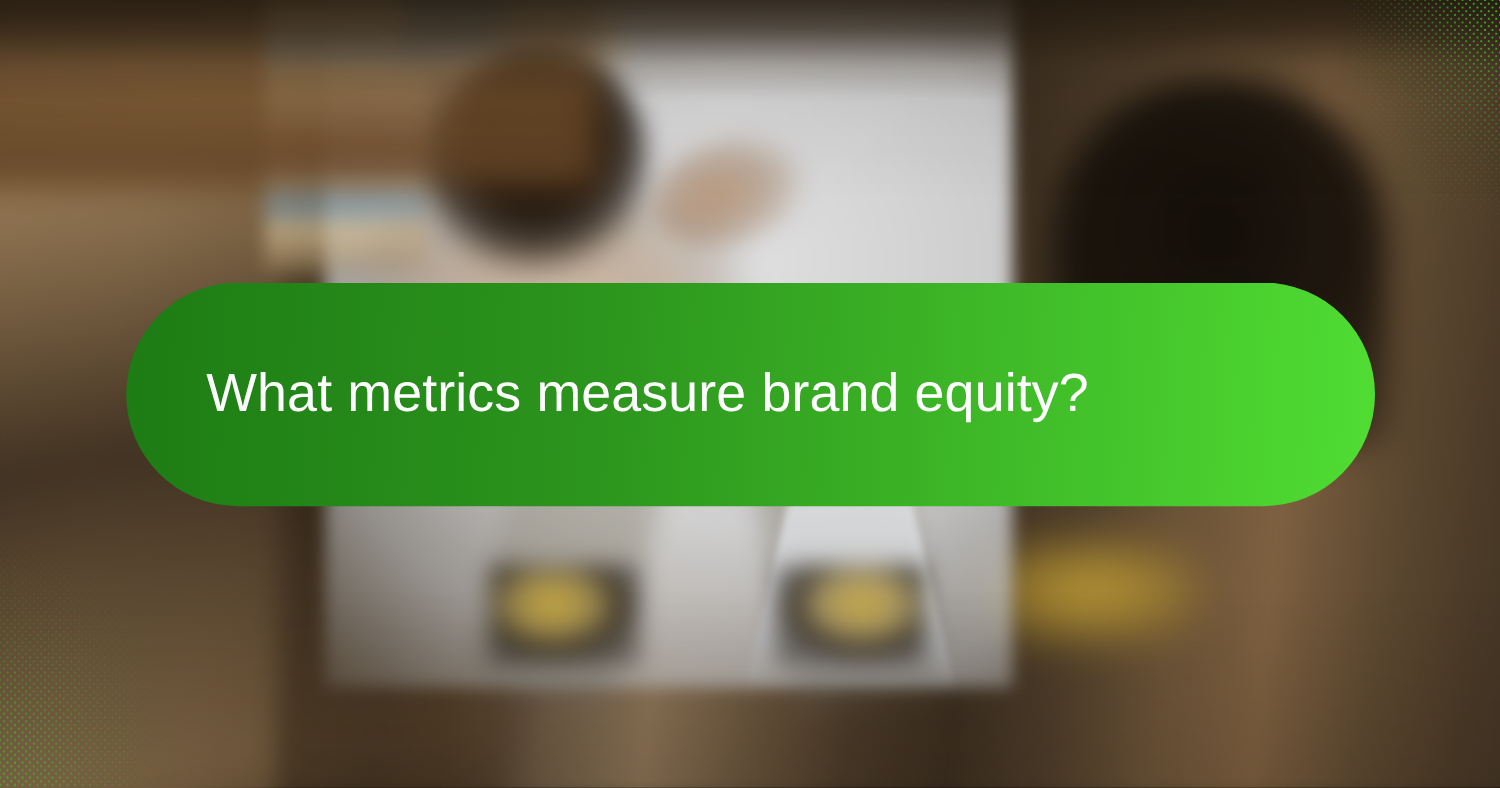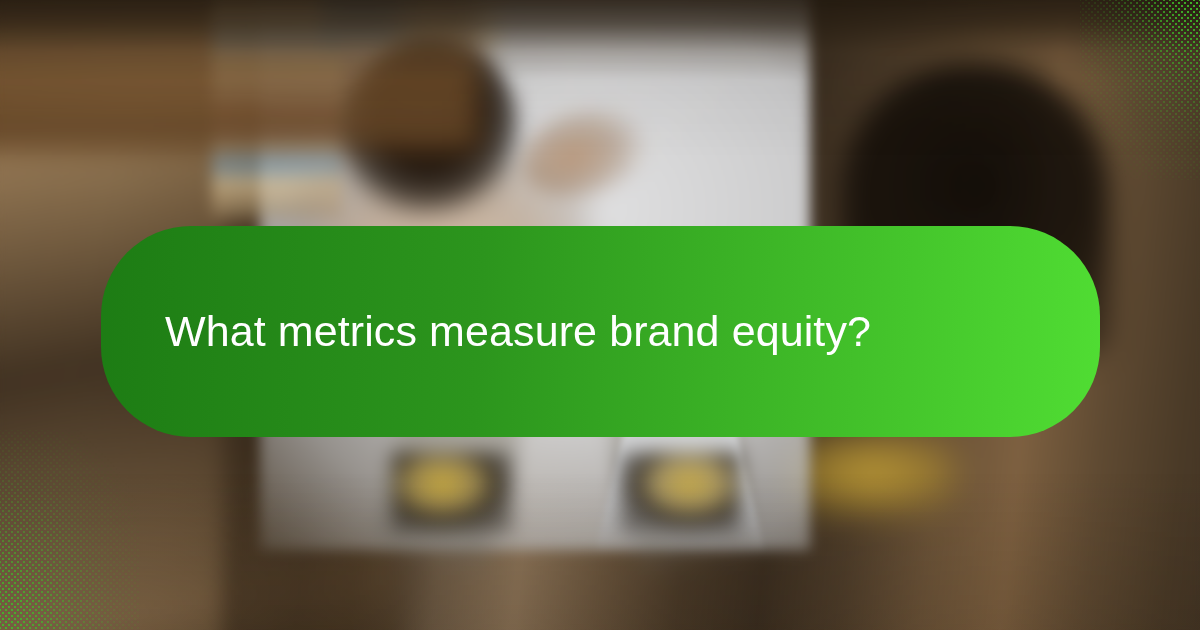--- a/index.html
+++ b/index.html
@@ -281,21 +281,21 @@
       rgba(0,0,0,0.14) 70%, rgba(0,0,0,0) 100%);
     opacity: 0.9;
   }
 
   
   .pill {
     position: absolute;
     left: 101px;
     top: 226px;
     width: 999px;
-    height: 211px;
+    height: 179px;
     border-radius: 90px;
     background: linear-gradient(93deg, #1d7c14 0%, #2c951d 38%, #3fba28 70%, #50dd33 100%);
     display: flex;
     align-items: center;
     box-sizing: border-box;
     padding: 1px 64px;
   }
   .pill-text {
     color: #ffffff;
     font-size: 43px;

